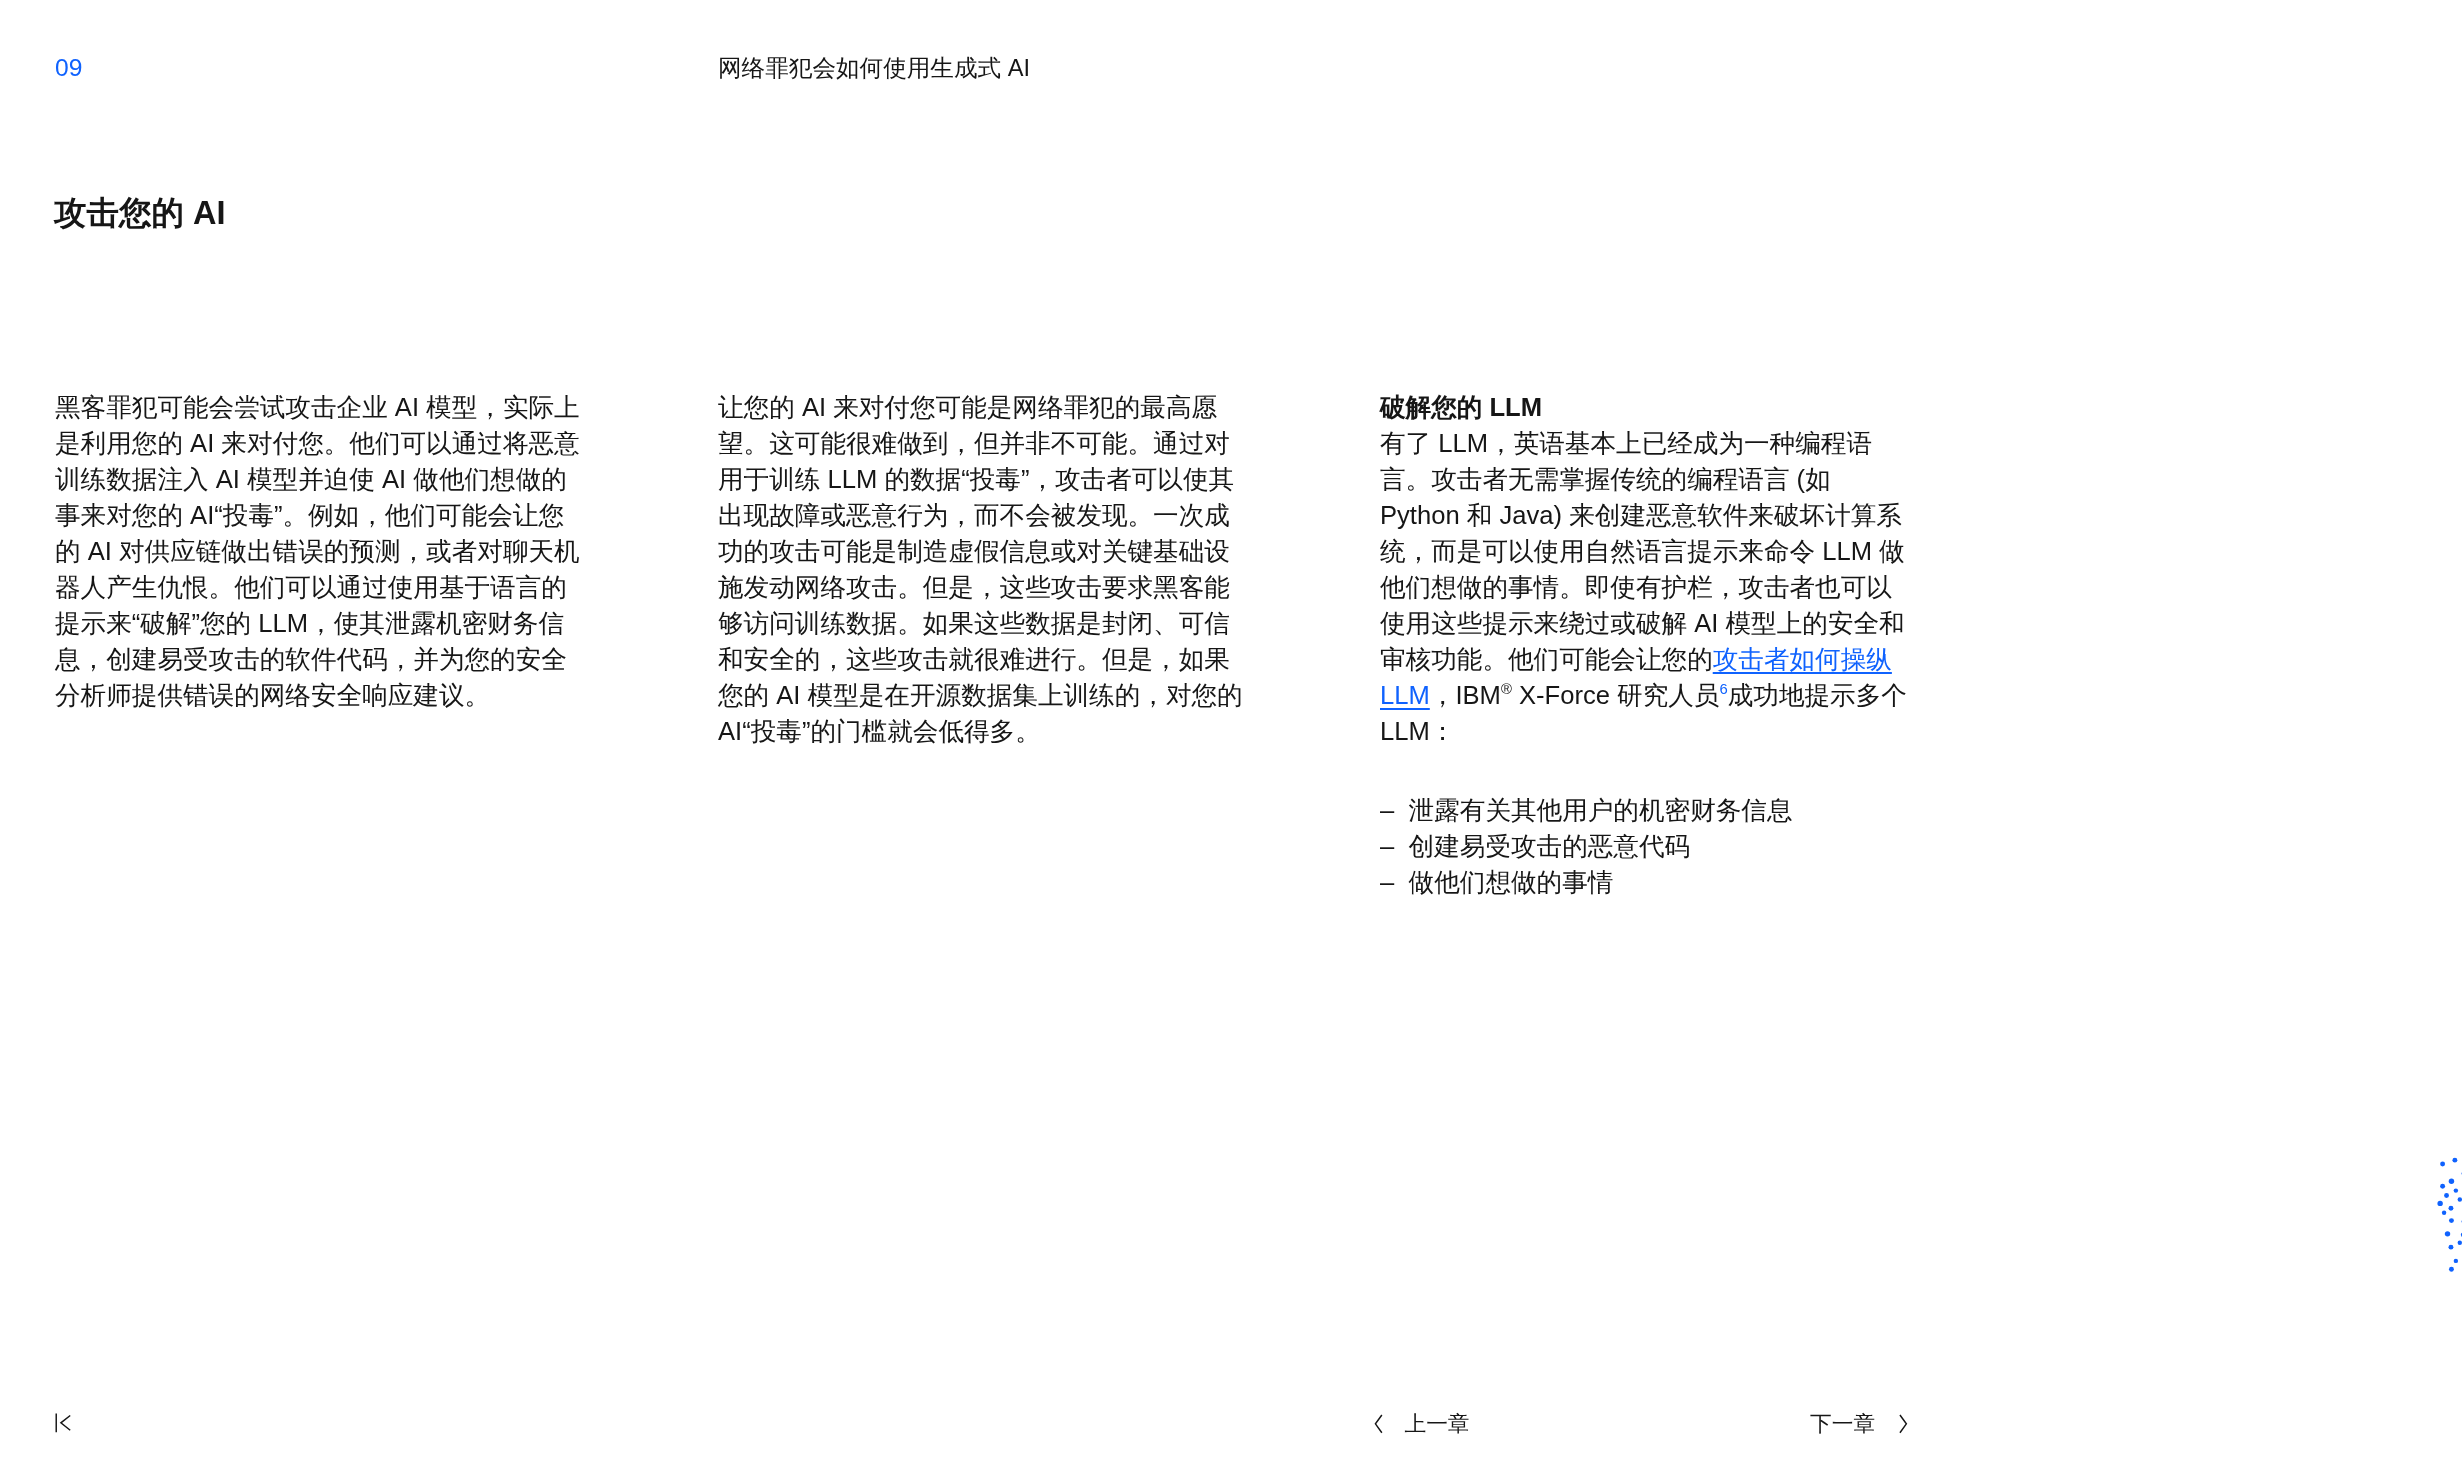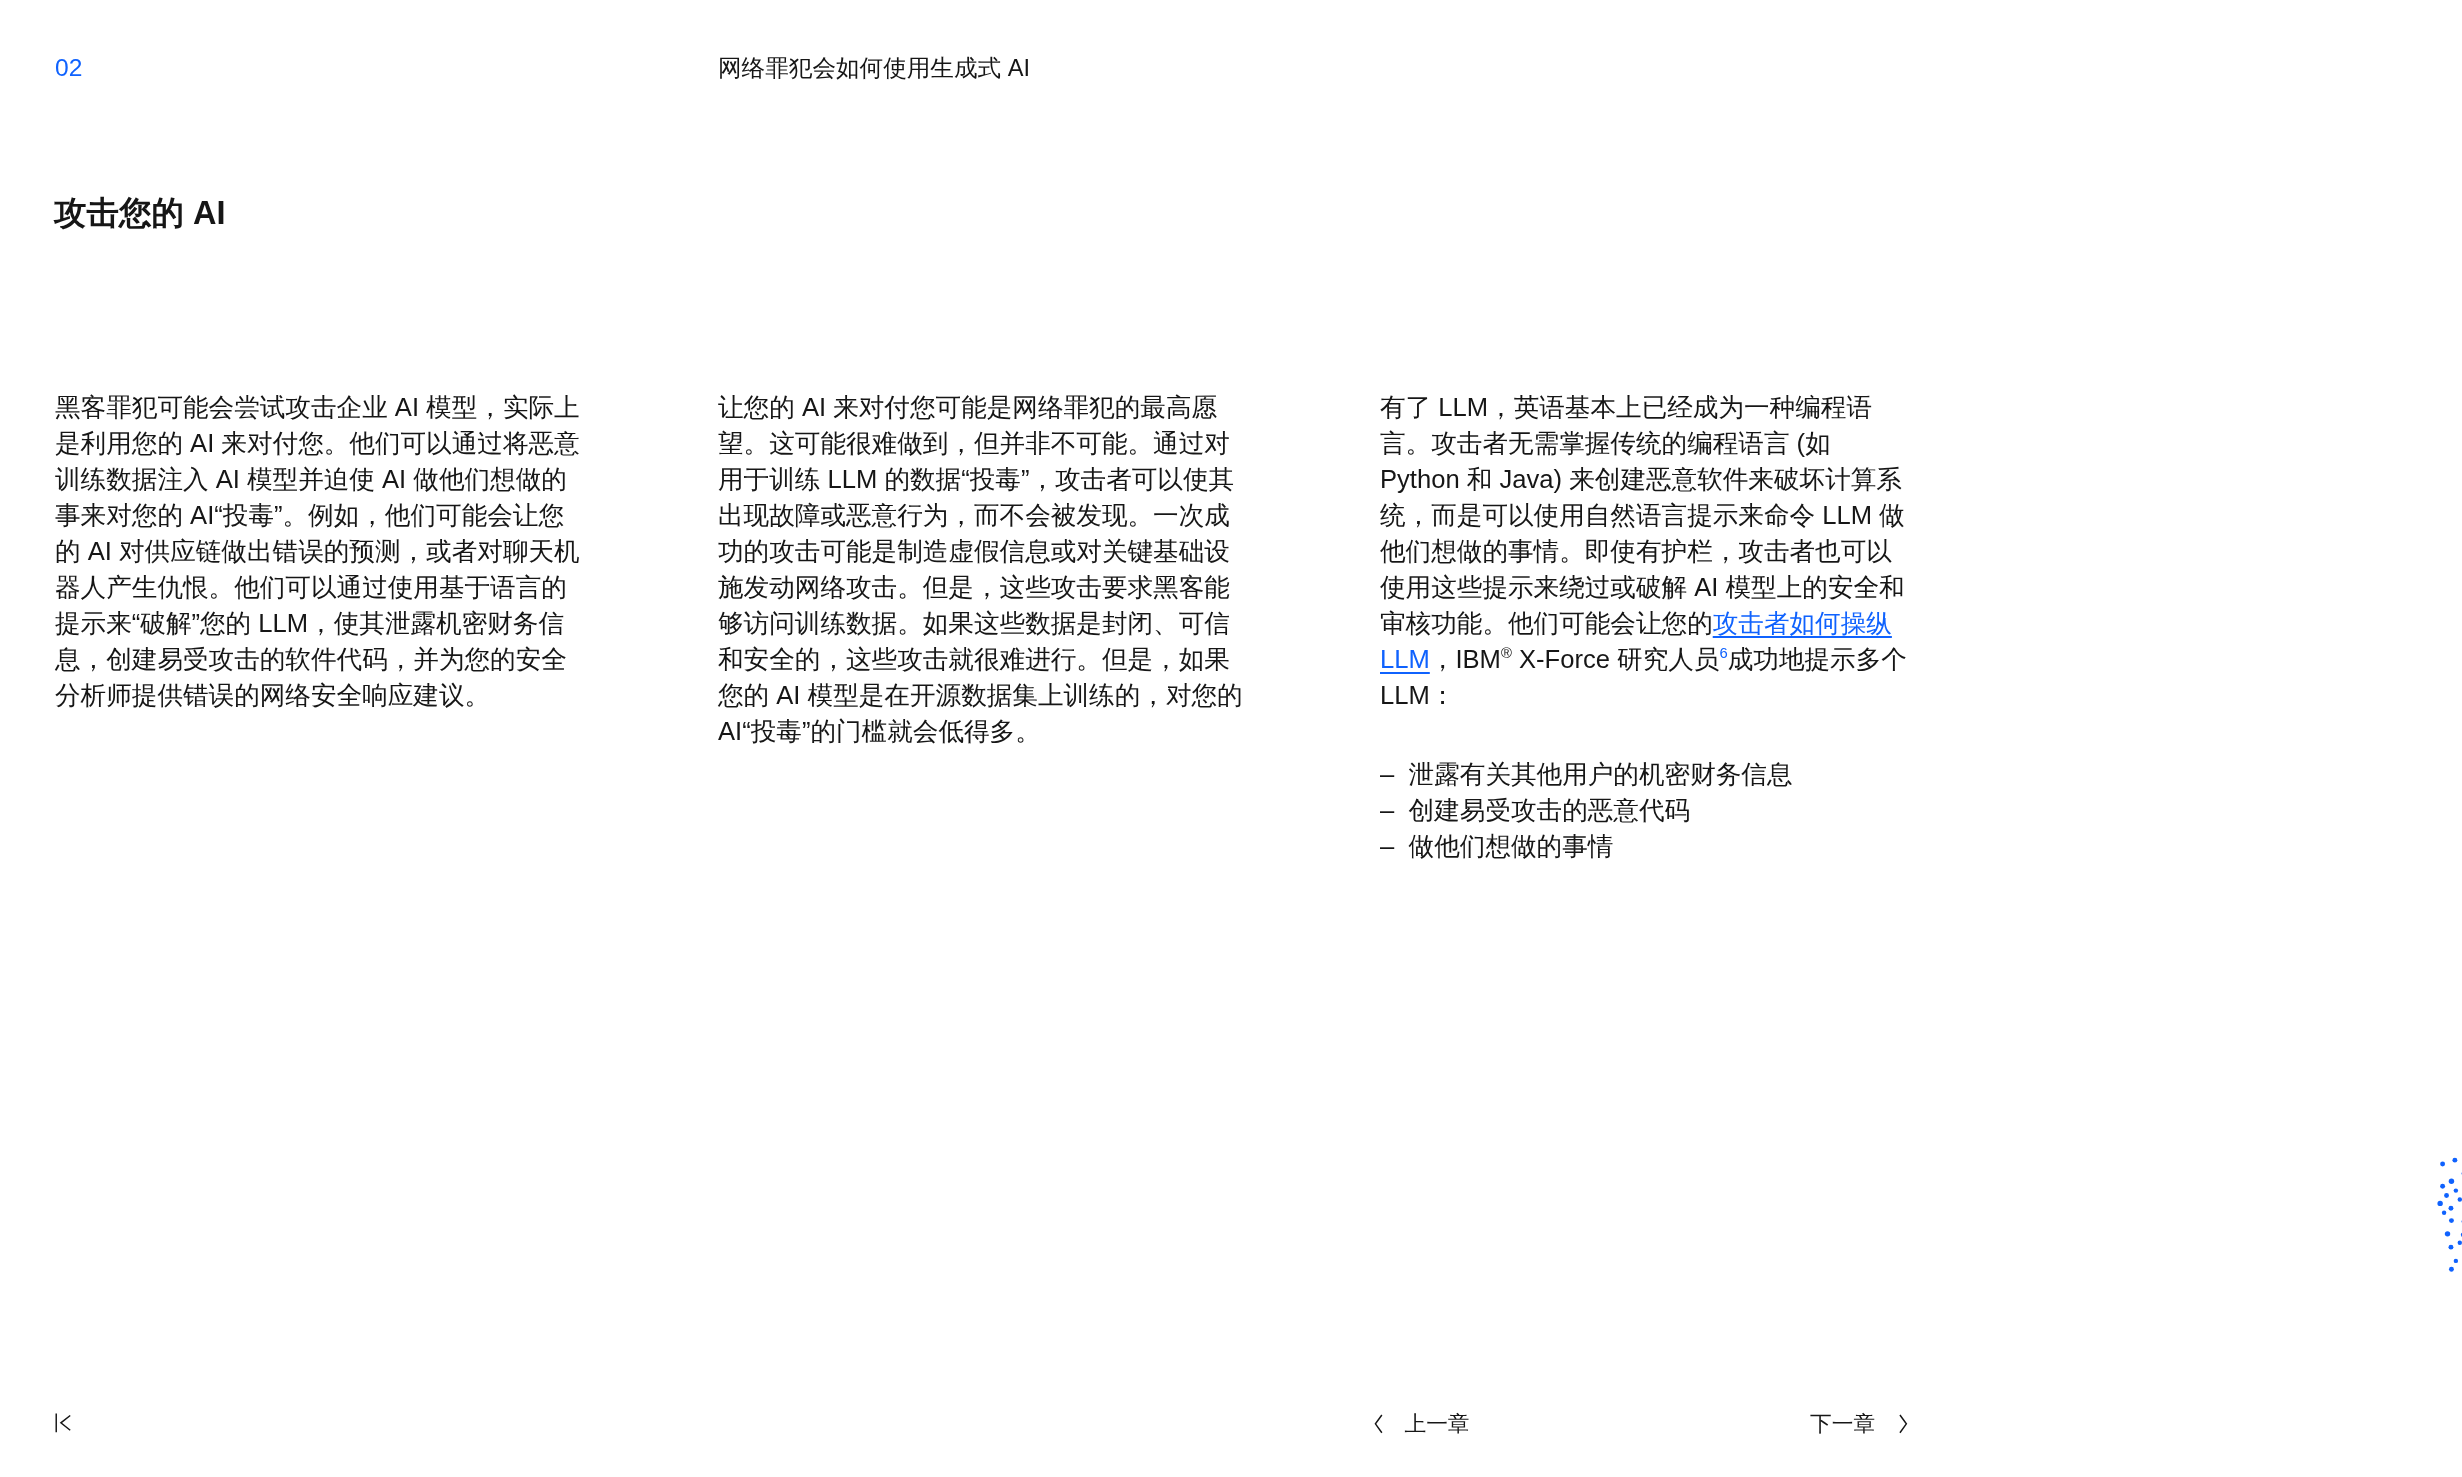--- a/index.html
+++ b/index.html
@@ -54,35 +54,36 @@
   .footer-next{left:1810px;gap:21.7px;}
   .ink{stroke:var(--text);fill:none;}
   .blue-stroke{stroke:var(--accent);fill:none;}
   .blue-fill{fill:var(--accent);}
   .decoration{position:absolute;left:2430px;top:1139px;}
 </style>
 </head>
 <body>
 
 <header>
-  <div class="section-number">02</div>
+  <div class="section-number">09</div>
   <div class="running-header">网络罪犯会如何使用生成式 AI</div>
 </header>
 
 <h1 class="page-title">攻击您的 AI</h1>
 
 <section class="col col-1">
   <p class="body-text">黑客罪犯可能会尝试攻击企业 AI 模型，实际上是利用您的 AI 来对付您。他们可以通过将恶意训练数据注入 AI 模型并迫使 AI 做他们想做的事来对您的 AI“投毒”。例如，他们可能会让您的 AI 对供应链做出错误的预测，或者对聊天机器人产生仇恨。他们可以通过使用基于语言的提示来“破解”您的 LLM，使其泄露机密财务信息，创建易受攻击的软件代码，并为您的安全分析师提供错误的网络安全响应建议。</p>
 </section>
 
 <section class="col col-2">
   <p class="body-text">让您的 AI 来对付您可能是网络罪犯的最高愿望。这可能很难做到，但并非不可能。通过对用于训练 LLM 的数据“投毒”，攻击者可以使其出现故障或恶意行为，而不会被发现。一次成功的攻击可能是制造虚假信息或对关键基础设施发动网络攻击。但是，这些攻击要求黑客能够访问训练数据。如果这些数据是封闭、可信和安全的，这些攻击就很难进行。但是，如果您的 AI 模型是在开源数据集上训练的，对您的 AI“投毒”的门槛就会低得多。</p>
 </section>
 
 <section class="col col-3">
+  <h2 class="col-heading">破解您的 LLM</h2>
   <p class="body-text"><span>有了 LLM，英语基本上已经成为一种编程语言。攻击者无需掌握传统的编程语言 (如 Python 和 Java) 来创建恶意软件来破坏计算系统，而是可以使用自然语言提示来命令 LLM 做他们想做的事情。即使有护栏，攻击者也可以使用这些提示来绕过或破解 AI 模型上的安全和审核功能。他们可能会让您的</span><a href="#" class="text-link">攻击者如何操纵 LLM</a><span>，IBM</span><sup>®</sup><span> X-Force 研究人员</span><sup class="footnote-ref">6</sup><span>成功地提示多个 LLM：</span></p>
   <ul class="bullet-list">
     <li>
         <span class="dash">–</span>
         <span>泄露有关其他用户的机密财务信息</span>
       </li>
     <li>
         <span class="dash">–</span>
         <span>创建易受攻击的恶意代码</span>
       </li>

